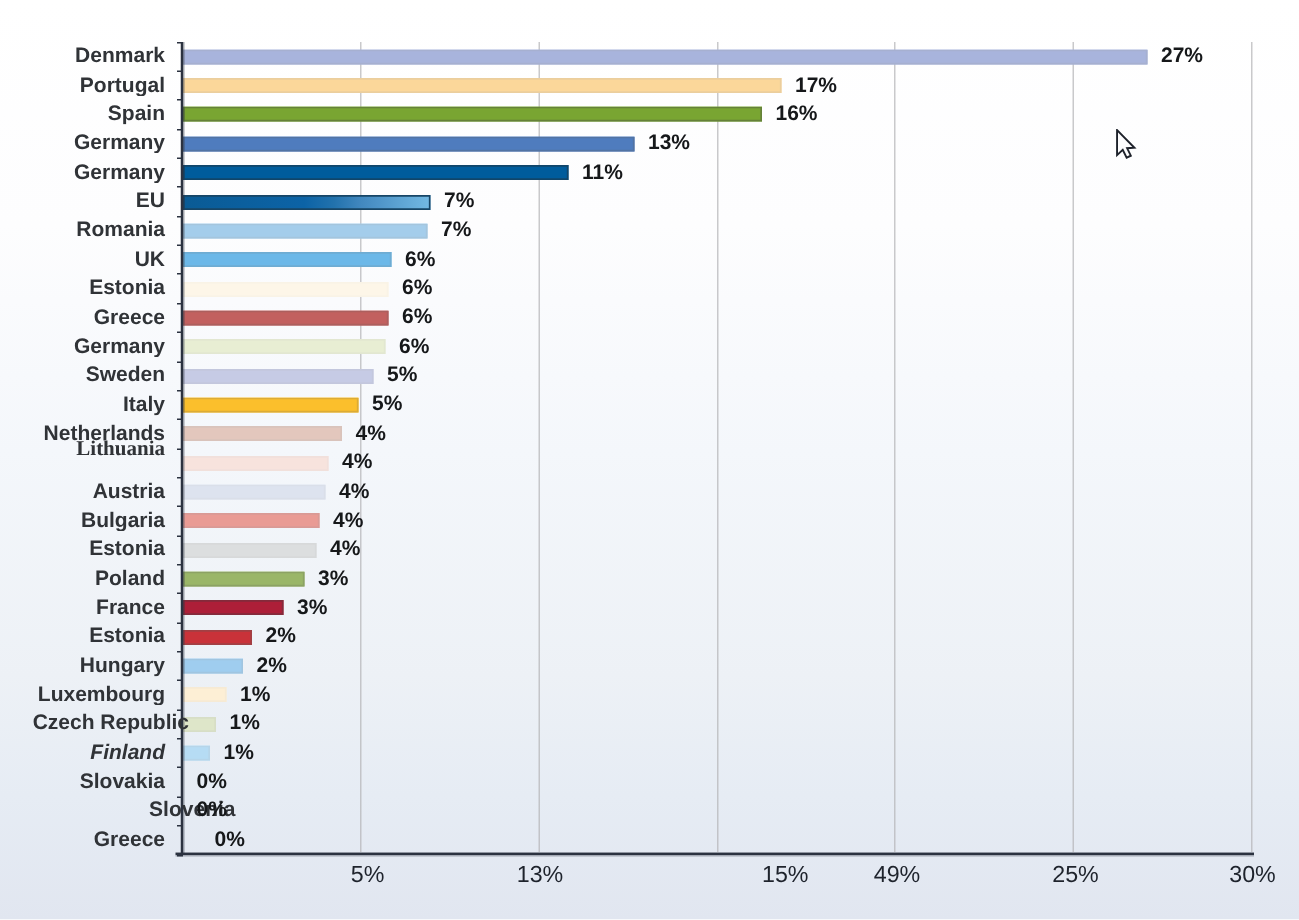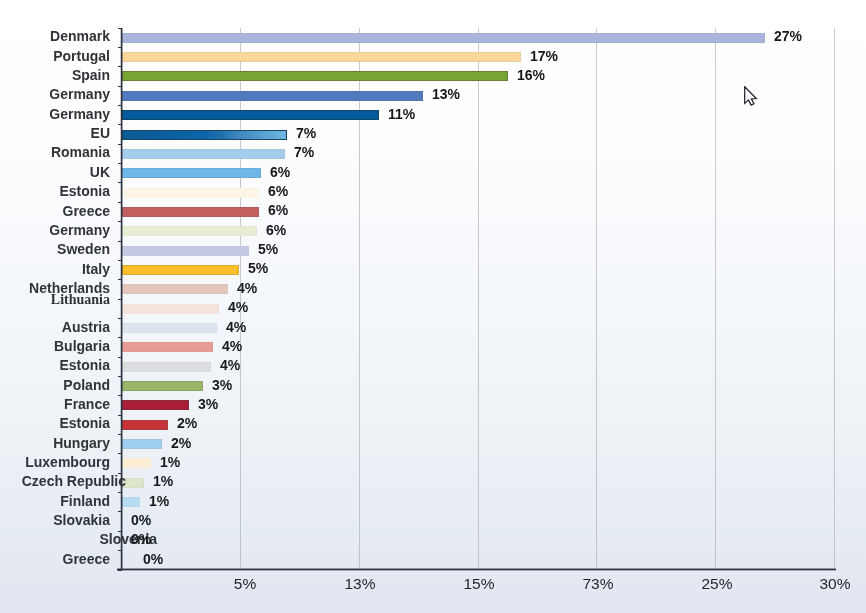--- a/index.html
+++ b/index.html
@@ -116,21 +116,21 @@
       <div class="cat-label" style="left: 0px; top: 292px; width: 110px; font-family: Liberation Serif, serif;">Lithuania</div>
       <div class="cat-label" style="left: 0px; top: 318.625px; width: 110px;">Austria</div>
       <div class="cat-label" style="left: 0px; top: 337.975px; width: 110px;">Bulgaria</div>
       <div class="cat-label" style="left: 0px; top: 357.325px; width: 110px;">Estonia</div>
       <div class="cat-label" style="left: 0px; top: 376.675px; width: 110px;">Poland</div>
       <div class="cat-label" style="left: 0px; top: 396.025px; width: 110px;">France</div>
       <div class="cat-label" style="left: 0px; top: 415.375px; width: 110px;">Estonia</div>
       <div class="cat-label" style="left: 0px; top: 434.725px; width: 110px;">Hungary</div>
       <div class="cat-label" style="left: 0px; top: 454.075px; width: 110px;">Luxembourg</div>
       <div class="cat-label" style="left: 16px; top: 473.425px; width: 110px;">Czech Republic</div>
-      <div class="cat-label" style="left: 0px; top: 492.775px; width: 110px;">Finland</div>
+      <div class="cat-label" style="left: 0px; top: 492.775px; width: 110px; font-style: italic;">Finland</div>
       <div class="cat-label" style="left: 0px; top: 512.125px; width: 110px;">Slovakia</div>
       <div class="cat-label" style="left: 16px; top: 531.475px; width: 110px; margin-left: 31px;">Slovenia</div>
       <div class="cat-label" style="left: 0px; top: 550.825px; width: 110px;">Greece</div>
     </div>
   <div id="vallabels">
       <div class="val-label" style="left: 773.903px; top: 28.275px;">27%</div>
       <div class="val-label" style="left: 529.763px; top: 47.625px;">17%</div>
       <div class="val-label" style="left: 516.939px; top: 66.975px;">16%</div>
       <div class="val-label" style="left: 432.392px; top: 86.325px;">13%</div>
       <div class="val-label" style="left: 388.219px; top: 105.675px;">11%</div>
@@ -154,21 +154,21 @@
       <div class="val-label" style="left: 159.991px; top: 453.975px;">1%</div>
       <div class="val-label" style="left: 153.342px; top: 473.325px;">1%</div>
       <div class="val-label" style="left: 148.592px; top: 492.675px;">1%</div>
       <div class="val-label" style="left: 130.78px; top: 512.025px;">0%</div>
       <div class="val-label" style="left: 130.78px; top: 531.375px;">0%</div>
       <div class="val-label" style="left: 142.78px; top: 550.725px;">0%</div>
     </div>
   <div id="ticklabels">
       <div class="tick-label" style="left: 184.825px; top: 575.3px; width: 120px;">5%</div>
       <div class="tick-label" style="left: 300.27px; top: 575.3px; width: 120px;">13%</div>
-      <div class="tick-label" style="left: 419.015px; top: 575.3px; width: 120px;">15%</div>
-      <div class="tick-label" style="left: 537.76px; top: 575.3px; width: 120px;">73%</div>
+      <div class="tick-label" style="left: 419.015px; top: 575.3px; width: 120px; text-align: right;">15%</div>
+      <div class="tick-label" style="left: 537.76px; top: 575.3px; width: 120px;">49%</div>
       <div class="tick-label" style="left: 656.505px; top: 575.3px; width: 120px;">25%</div>
       <div class="tick-label" style="left: 775.45px; top: 575.3px; width: 120px;">30%</div>
     </div>
   <svg id="cursor" width="15" height="21" viewBox="0 0 15 21" style="left: 744px; top: 86px;">
     <path d="M0.7 0.7 L0.7 17.4 L4.5 13.9 L7.1 19.1 L9.9 17.8 L7.4 12.8 L12.3 12.5 Z" fill="#fcfcfd" stroke="#1e222b" stroke-width="1.25" stroke-linejoin="miter" stroke-linecap="butt"></path>
   </svg>
 </div>
 
 </body></html>

